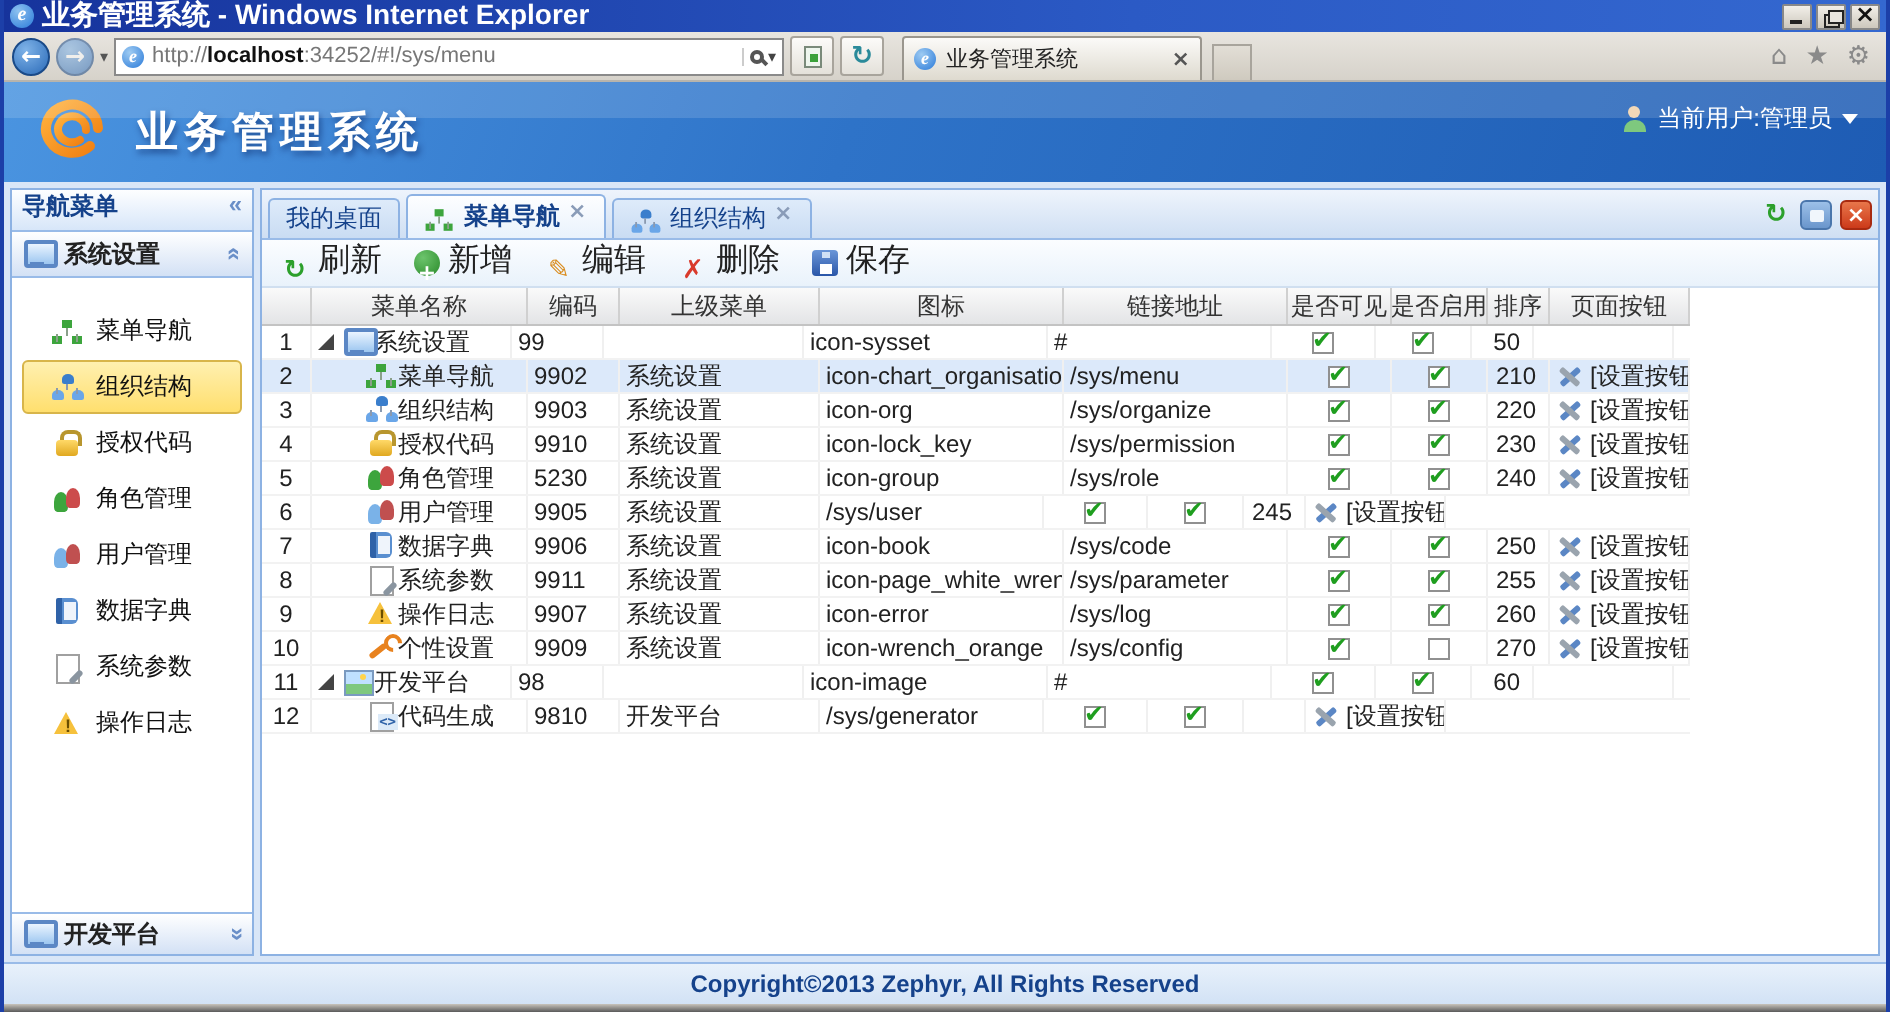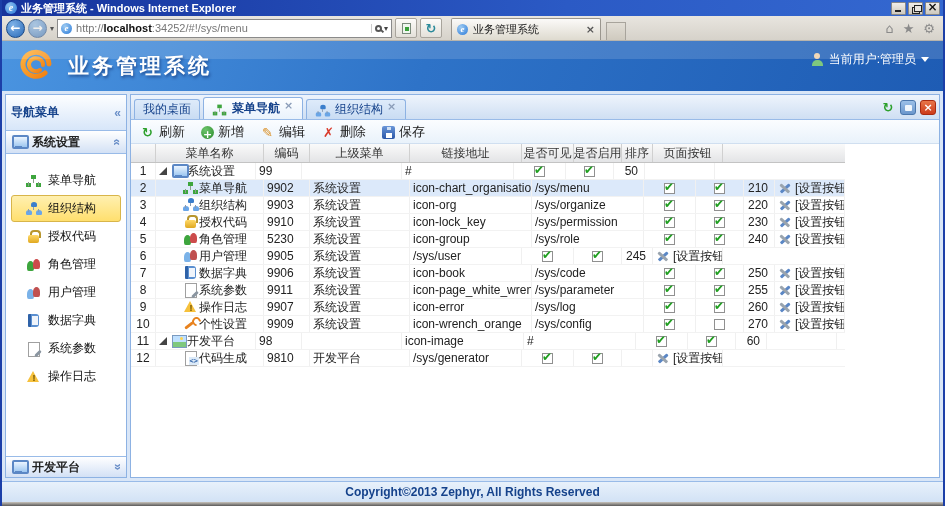--- a/index.html
+++ b/index.html
@@ -2,21 +2,21 @@
 <html><head>
 <meta charset="utf-8">
 <style>
   *{margin:0;padding:0;box-sizing:border-box}
   html,body{width:945px;height:506px;overflow:hidden;font-family:"Liberation Sans","DejaVu Sans",sans-serif;background:#000}
   .window{width:945px;height:506px;display:flex;flex-direction:column;border-left:2px solid #1c3fa8;border-right:2px solid #1c3fa8;background:#d9e6f7}
 
   
   .titlebar{height:16px;background:linear-gradient(90deg,#16339c,#2b5ac5 60%,#3468d0);display:flex;align-items:center;padding:0 3px;gap:4px;flex:none}
   .ie-e{width:12px;height:12px;border-radius:50%;background:radial-gradient(circle at 35% 30%,#8ec2f0,#2a7ad9);color:#fff;font:bold italic 10px/12px "Liberation Serif",serif;text-align:center;flex:none}
-  .title-text{color:#fff;font-size:11px;font-weight:bold;white-space:nowrap}
+  .title-text{color:#fff;font-size:14px;font-weight:bold;white-space:nowrap}
   .win-controls{margin-left:auto;display:flex;gap:2px}
   .winbtn{width:15px;height:13px;background:linear-gradient(#f2efe9,#cdc8bd);border:1px solid #888;border-radius:1px;position:relative;cursor:pointer}
   .winbtn.min::before{content:"";position:absolute;left:3px;bottom:2px;width:6px;height:2px;background:#222}
   .winbtn.restore::before{content:"";position:absolute;left:3px;top:4px;width:6px;height:5px;border:1px solid #222}
   .winbtn.restore::after{content:"";position:absolute;left:5px;top:2px;width:6px;height:5px;border:1px solid #222;background:#e8e5df}
   .winbtn.close::before{content:"×";position:absolute;left:0;right:0;top:-2px;text-align:center;font:bold 12px/13px "DejaVu Sans",sans-serif;color:#111}
 
   
   .chrome{height:25px;background:linear-gradient(#e8e5df,#d6d2ca);display:flex;align-items:center;padding:0 4px;gap:3px;flex:none;border-bottom:1px solid #b8b4ac}
   .navcircle{width:19px;height:19px;border-radius:50%;background:radial-gradient(circle at 35% 30%,#7fb3e8,#2a6ab8);border:1px solid #1a4a88;color:#fff;text-align:center;font:bold 12px/17px "DejaVu Sans",sans-serif;flex:none;cursor:pointer}
@@ -49,21 +49,21 @@
   .userbox{margin-left:auto;display:flex;align-items:center;gap:5px;cursor:pointer;z-index:1;align-self:flex-start;margin-top:10px}
   .user-ico{width:13px;height:13px;position:relative;flex:none}
   .user-ico::before{content:"";position:absolute;left:3.5px;top:0;width:6px;height:6px;border-radius:50%;background:#f2d8b8}
   .user-ico::after{content:"";position:absolute;left:1px;bottom:0;width:11px;height:6px;border-radius:5px 5px 0 0;background:#7ec87e}
   .user-label{color:#fff;font-size:12px;font-weight:normal}
   .user-caret{width:0;height:0;border-left:4px solid transparent;border-right:4px solid transparent;border-top:5px solid #fff}
 
   
   .main{flex:1;display:flex;padding:3px;gap:3px;overflow:hidden;background:#d9e6f7}
   .sidebar{width:122px;background:#fff;border:1px solid #8db2e3;display:flex;flex-direction:column;flex:none}
-  .side-title{height:36px;background:linear-gradient(#fdfeff,#d7e6f9);border-bottom:1px solid #99bbe8;display:flex;align-items:center;padding:0 5px;flex:none}
+  .side-title{height:21px;background:linear-gradient(#fdfeff,#d7e6f9);border-bottom:1px solid #99bbe8;display:flex;align-items:flex-start;padding:0 5px;flex:none}
   .side-title-text{font-size:12px;font-weight:bold;color:#15428b;flex:1}
   .chev{color:#6a8fc8;font-weight:bold;font-size:12px;cursor:pointer;display:inline-block}
   .chev.up{transform:rotate(90deg)}
   .chev.down{transform:rotate(-90deg)}
   .accordion-hd{height:23px;background:linear-gradient(#ffffff,#d3e1f5);border-bottom:1px solid #99bbe8;display:flex;align-items:center;gap:5px;padding:0 5px;cursor:pointer;flex:none}
   .accordion-hd.bottom{margin-top:auto;border-top:1px solid #99bbe8;border-bottom:none;height:21px}
   .accordion-label{font-size:12px;font-weight:bold;color:#222;flex:1}
   .navlist{padding-top:12px;overflow:hidden}
   .nav-item{margin:1px 5px;padding:4px 0 4px 14px;border:1px solid transparent;border-radius:3px;display:flex;align-items:center;gap:6px;font-size:12px;color:#111;cursor:pointer}
   .nav-item.sel{background:linear-gradient(#fff0b0,#ffdf6e);border-color:#d8b54a}
@@ -76,21 +76,21 @@
   .tab-close{width:10px;height:10px;position:relative;cursor:pointer;display:none}
   .tab-close.show{display:inline-block}
   .tab-close::before{content:"×";position:absolute;top:-3px;left:0;font:bold 11px/10px "DejaVu Sans",sans-serif;color:#8a9cb8}
   .ptools{margin-left:auto;display:flex;gap:4px;align-items:center;margin-bottom:4px}
   .ptool{width:16px;height:15px;border-radius:3px;display:flex;align-items:center;justify-content:center;cursor:pointer}
   .ptool.refresh{color:#2ca02c;font-weight:bold;font-size:13px;font-family:"DejaVu Sans",sans-serif}
   .ptool.max{background:linear-gradient(#9cc0e8,#6a96cc);border:1px solid #4a76ac}
   .ptool.max::before{content:"";width:7px;height:6px;background:#f0f6fc;border-radius:1px}
   .ptool.close{background:linear-gradient(#e8764a,#cc3a1a);border:1px solid #a82a10;color:#fff;font:bold 11px/11px "DejaVu Sans",sans-serif}
 
-  .toolbar{height:24px;background:linear-gradient(#fbfdff,#e9f2fb);border-bottom:1px solid #d0dff0;display:flex;align-items:center;gap:16px;padding:0 9px;font-size:13px;color:#222;flex:none}
+  .toolbar{height:24px;background:linear-gradient(#fbfdff,#e9f2fb);border-bottom:1px solid #d0dff0;display:flex;align-items:flex-start;gap:16px;padding:0 9px;font-size:16px;color:#222;flex:none}
   .tbtn{display:flex;align-items:center;gap:4px;cursor:pointer}
   .tbico{display:inline-block;width:15px;height:14px;position:relative;text-align:center;flex:none;font-family:"DejaVu Sans",sans-serif}
   .tbico.refresh::before{content:"↻";color:#2ca02c;font-weight:bold;font-size:13px;line-height:14px}
   .tbico.add{width:13px;height:13px;border-radius:50%;background:radial-gradient(circle at 35% 30%,#6cc46c,#2a8a2a);margin-top:1px}
   .tbico.add::before{content:"+";color:#fff;font:bold 11px/13px "DejaVu Sans",sans-serif}
   .tbico.edit::before{content:"✎";color:#d98c1e;font-size:13px;line-height:14px}
   .tbico.delete::before{content:"✗";color:#d93a2b;font-weight:bold;font-size:13px;line-height:14px}
   .tbico.save{width:13px;height:13px;background:linear-gradient(#6a96d8,#2a56a8);border-radius:2px;margin-top:1px}
   .tbico.save::before{content:"";position:absolute;left:4px;bottom:1px;width:6px;height:5px;background:#fff}
   .tbico.save::after{content:"";position:absolute;left:5px;top:1px;width:4px;height:3px;background:#cfe0f5}
@@ -338,20 +338,21 @@
       <div class="grid">
         <div class="ghead">
   <div class="th num"></div>
 
   <div class="th name">菜单名称</div>
 
   <div class="th code">编码</div>
 
   <div class="th parent">上级菜单</div>
 
+  <div class="th icon">图标</div>
 
   <div class="th url">链接地址</div>
 
   <div class="th vis">是否可见</div>
 
   <div class="th en">是否启用</div>
 
   <div class="th ord">排序</div>
 
   <div class="th btns">页面按钮</div>
@@ -359,20 +360,21 @@
         <div>
   <div class="tr">
     <div class="td num">1</div>
     <div class="td name parent">
       <span class="tree-arrow"></span>
       <span class="ico monitor"></span>
       <span class="ntext">系统设置</span>
     </div>
     <div class="td code">99</div>
     <div class="td parent"></div>
+    <div class="td icon">icon-sysset</div>
     <div class="td url">#</div>
     <div class="td vis">
                 <span class="cb on"></span>
               </div>
     <div class="td en">
                 <span class="cb on"></span>
               </div>
     <div class="td ord">50</div>
     <div class="td btns">
 

